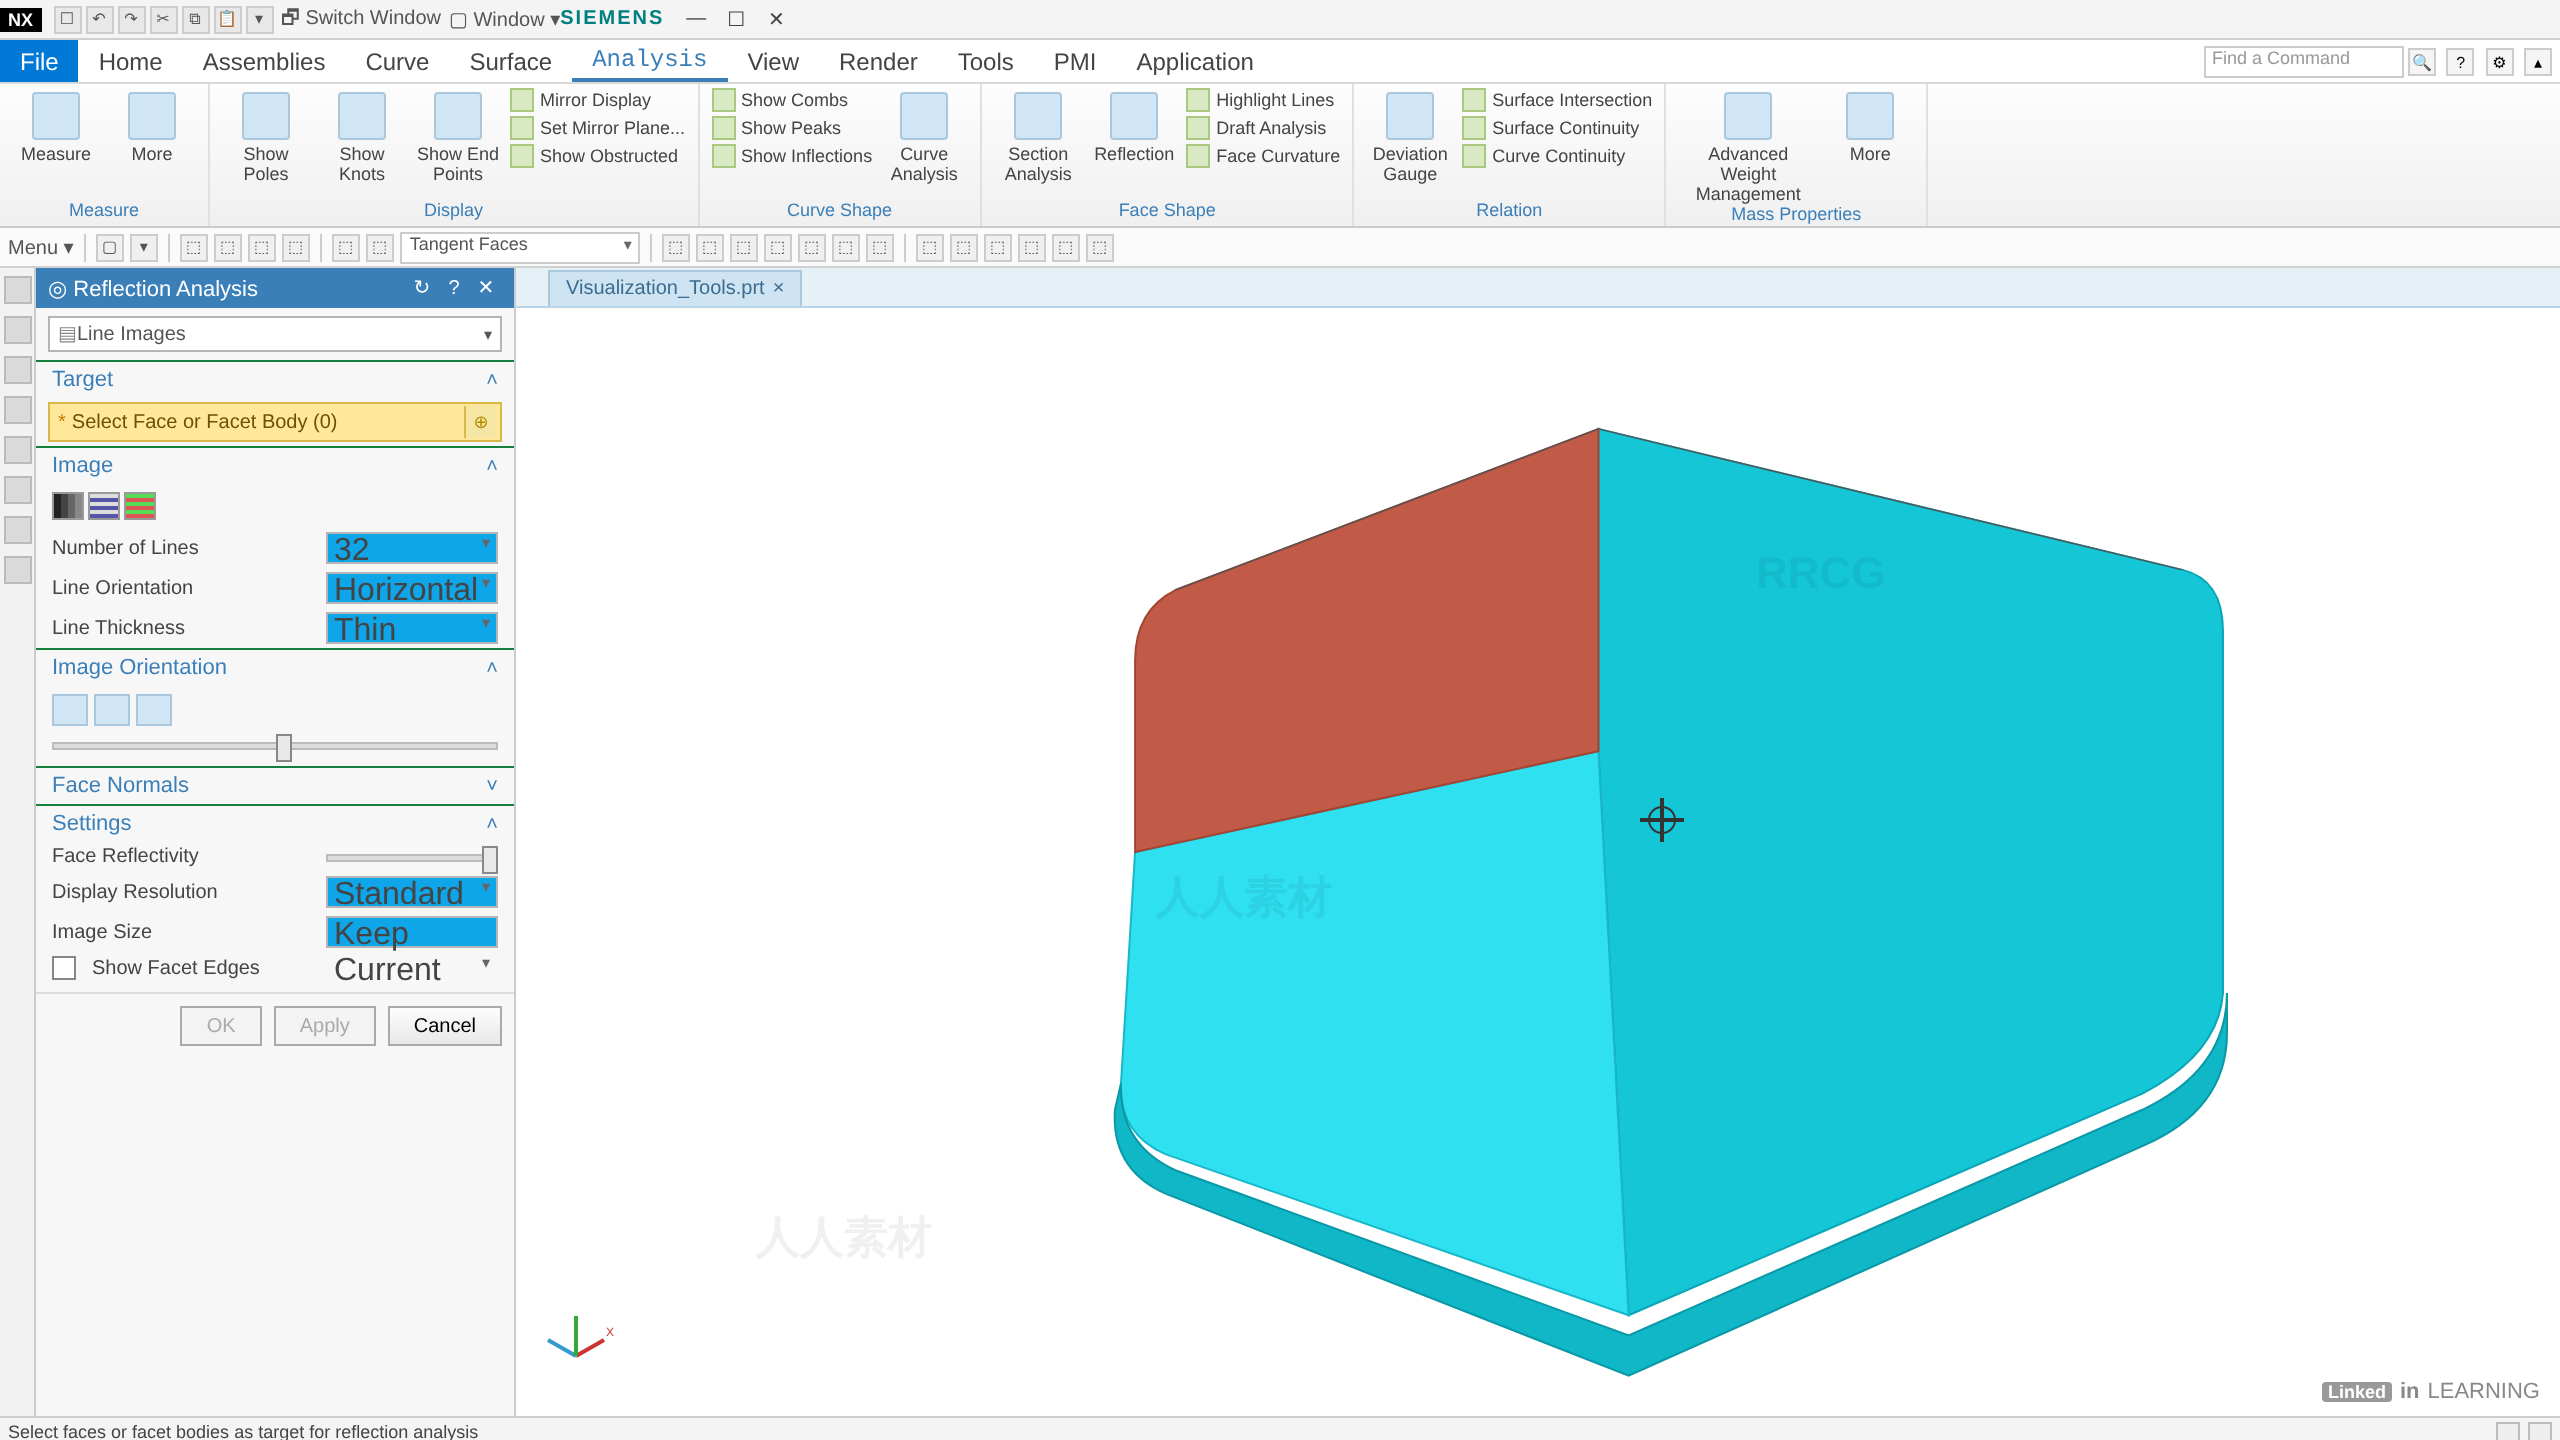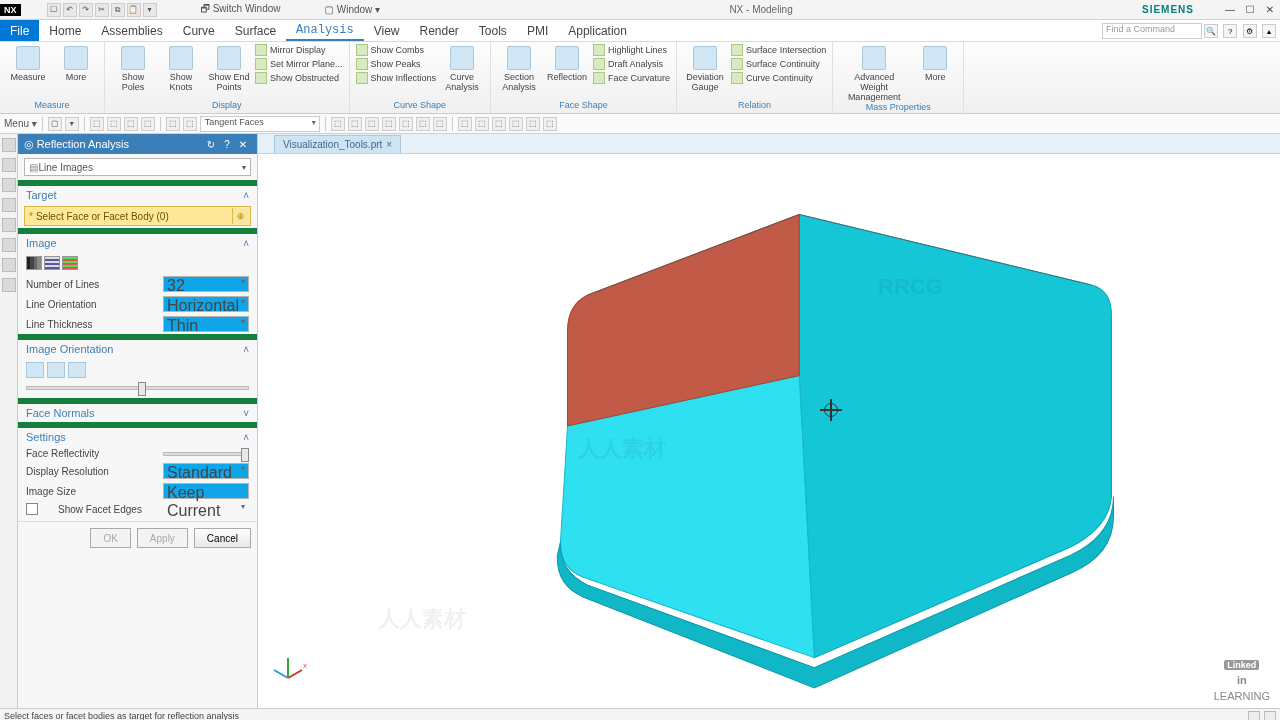--- a/index.html
+++ b/index.html
@@ -1,23 +1,23 @@
 <!DOCTYPE html>
 <html><head>
 <meta charset="utf-8">
 <style>
 * { box-sizing: border-box; margin: 0; padding: 0; font-family: "Segoe UI", Tahoma, sans-serif; }
 html, body { width: 1280px; height: 720px; overflow: hidden; background: #fff; }
 
 
-.title-bar { height: 20px; background: #f4f4f4; display: flex; align-items: center; font-size: 10px; color: #444; border-bottom: 1px solid #d0d0d0; gap: 20px; }
+.title-bar { height: 20px; background: #f4f4f4; display: flex; align-items: center; font-size: 10px; color: #444; border-bottom: 1px solid #d0d0d0; }
 .title-bar .nx-logo { font-weight: bold; background: #000; color: #fff; padding: 1px 4px; margin-right: 4px; font-size: 9px; }
 .title-bar .qat { display: flex; gap: 2px; margin-left: 2px; }
 .qat-btn { width: 14px; height: 14px; background: #e8e8e8; border: 1px solid #ccc; font-size: 8px; display: flex; align-items: center; justify-content: center; color: #555; }
-.title-bar .switch { margin-left: 24px; color: #555; }
+.title-bar .switch { margin-left: 4px; color: #555; }
 .title-bar .center { flex: 1; text-align: center; color: #666; }
 .title-bar .brand { font-weight: bold; color: #008080; letter-spacing: 1px; margin-right: 6px; }
 .title-bar .win-btns { display: flex; }
 .win-btn { width: 20px; height: 18px; display: flex; align-items: center; justify-content: center; font-size: 10px; color: #444; }
 
 
 .menu-bar { height: 22px; background: #fff; display: flex; align-items: stretch; border-bottom: 1px solid #d9d9d9; font-size: 12px; }
 .menu-item { padding: 0 10px; display: flex; align-items: center; color: #444; }
 .menu-item.file { background: #0078d6; color: #fff; }
 .menu-item.active { background: #fff; color: #3b7fb8; border-bottom: 2px solid #3b7fb8; font-family: Liberation Mono, monospace; }
@@ -50,21 +50,21 @@
 .rail-ico { width: 14px; height: 14px; background: #dadada; border: 1px solid #bbb; }
 
 
 .panel { width: 240px; background: #f7f7f7; border-right: 1px solid #ccc; display: flex; flex-direction: column; font-size: 11px; }
 .panel-title { height: 20px; background: #3b7fb8; color: #fff; display: flex; align-items: center; padding: 0 6px; }
 .panel-title .spacer { flex: 1; }
 .panel-title .tbtn { width: 16px; text-align: center; font-size: 10px; }
 .panel-drop { margin: 4px 6px; height: 18px; border: 1px solid #b5b5b5; background: #fff; display: flex; align-items: center; padding: 0 4px; font-size: 10px; color: #555; position: relative; }
 .panel-drop::after { content: "▾"; position: absolute; right: 4px; font-size: 8px; }
 
-.sect-head { display: flex; align-items: center; justify-content: space-between; padding: 3px 8px; color: #3b7fb8; border-top: 6px solid #15803d; background: #f7f7f7; }
+.sect-head { display: flex; align-items: center; justify-content: space-between; padding: 3px 8px; color: #3b7fb8; border-top: 1px solid #15803d; background: #f7f7f7; }
 .sect-head .arr { font-size: 10px; }
 .sel-row { margin: 2px 6px; height: 20px; background: #ffe89a; border: 1px solid #d9b84b; display: flex; align-items: center; padding: 0 4px; font-size: 10px; color: #6a5200; position: relative; }
 .sel-row .star { color: #cc7a00; margin-right: 3px; }
 .sel-row .pick-ico { position: absolute; right: 2px; width: 16px; height: 16px; background: #f5e6a3; border-left: 1px solid #d9b84b; display: flex; align-items: center; justify-content: center; font-size: 9px; color: #b78800; }
 
 .img-mode { display: flex; gap: 2px; padding: 4px 8px; }
 .img-mode .mode { width: 16px; height: 14px; border: 1px solid #999; }
 .mode.m1 { background: linear-gradient(90deg,#222 25%,#444 25% 50%,#666 50% 75%,#888 75%); }
 .mode.m2 { background: repeating-linear-gradient(0deg,#55a,#55a 2px,#ddd 2px,#ddd 4px); }
 .mode.m3 { background: repeating-linear-gradient(0deg,#d55,#d55 2px,#5d5 2px,#5d5 4px); }
@@ -72,41 +72,41 @@
 .prop-row { display: flex; align-items: center; padding: 2px 8px; font-size: 10px; color: #444; }
 .prop-row label { flex: 1; }
 .prop-row .val { width: 86px; height: 16px; border: 1px solid #b5b5b5; background: #0ea5e9; padding: 0 3px; font-size: 16px; position: relative; }
 .prop-row .val::after { content: "▾"; position: absolute; right: 3px; font-size: 8px; color: #666; }
 
 .orient-icons { display: flex; gap: 3px; padding: 4px 8px; }
 .orient-icons .oi { width: 18px; height: 16px; background: #d0e6f5; border: 1px solid #a9c8de; }
 .slider { margin: 4px 8px 8px; height: 4px; background: #ddd; position: relative; border: 1px solid #bbb; }
 .slider .thumb { position: absolute; top: -5px; width: 8px; height: 14px; background: #e8e8e8; border: 1px solid #888; }
 
-.chk-row { display: flex; align-items: center; gap: 20px; padding: 2px 8px; font-size: 10px; color: #444; }
+.chk-row { display: flex; align-items: center; gap: 8px; padding: 2px 8px; font-size: 10px; color: #444; }
 .chk { width: 12px; height: 12px; border: 1px solid #888; background: #fff; }
 
 .panel-buttons { display: flex; justify-content: flex-end; gap: 6px; padding: 6px; border-top: 1px solid #ddd; margin-top: 4px; }
 .pbtn { height: 20px; padding: 0 12px; font-size: 10px; border: 1px solid #aaa; background: linear-gradient(#fdfdfd,#e8e8e8); display: flex; align-items: center; }
 .pbtn.disabled { color: #aaa; background: #f3f3f3; }
 
 
 .doc-tabs { height: 20px; background: #e5f0f7; border-bottom: 1px solid #b9d4e6; display: flex; align-items: flex-end; font-size: 10px; }
 .doc-tab { height: 18px; background: #cfe4f2; border: 1px solid #a9c8de; border-bottom: none; padding: 0 8px; display: flex; align-items: center; color: #3b6b8f; margin-left: 16px; }
 
 
 .viewport { flex: 1; background: #ffffff; position: relative; overflow: hidden; }
 .triad { position: absolute; left: 10px; bottom: 20px; width: 40px; height: 40px; }
 .watermark { position: absolute; color: rgba(0,0,0,0.06); font-size: 22px; font-weight: bold; pointer-events: none; }
 .cursor { position: absolute; left: 562px; top: 245px; width: 22px; height: 22px; }
 .cursor::before, .cursor::after { content:""; position:absolute; background:#333; }
 .cursor::before { left: 10px; top: 0; width: 2px; height: 22px; }
 .cursor::after  { left: 0; top: 10px; width: 22px; height: 2px; }
 .cursor .ring { position:absolute; left:4px; top:4px; width:14px; height:14px; border:1px solid #333; border-radius:50%; }
-.footer-brand { position: absolute; right: 10px; bottom: 6px; font-size: 11px; color: #888; display: flex; align-items: center; gap: 4px; flex-direction: column; }
+.footer-brand { position: absolute; right: 10px; bottom: 6px; font-size: 11px; color: #888; display: flex; align-items: center; gap: 4px; }
 .footer-brand .li { background: #999; color: #fff; padding: 0 3px; font-weight: bold; border-radius: 2px; font-size: 9px; }
 
 
 .status-bar { height: 14px; background: #f4f4f4; border-top: 1px solid #ccc; font-size: 9px; color: #444; padding: 0 4px; display: flex; align-items: center; }
 .status-bar .right { margin-left: auto; display: flex; gap: 4px; }
 .sb-ico { width: 12px; height: 10px; border: 1px solid #bbb; background: #eee; }
 </style>
 </head>
 <body>
 
@@ -116,21 +116,20 @@
     <div class="qat-btn">☐</div>
     <div class="qat-btn">↶</div>
     <div class="qat-btn">↷</div>
     <div class="qat-btn">✂</div>
     <div class="qat-btn">⧉</div>
     <div class="qat-btn">📋</div>
     <div class="qat-btn">▾</div>
   </div>
   <span class="switch">🗗 <span>Switch Window</span></span>
   <span class="switch">▢ <span>Window</span> ▾</span>
-  <div class="center">NX - Modeling</div>
   <span class="brand">SIEMENS</span>
   <div class="win-btns">
     <div class="win-btn">—</div>
     <div class="win-btn">☐</div>
     <div class="win-btn">✕</div>
   </div>
 </div>
 
 <div class="menu-bar">
   <div class="menu-item file">File</div>

